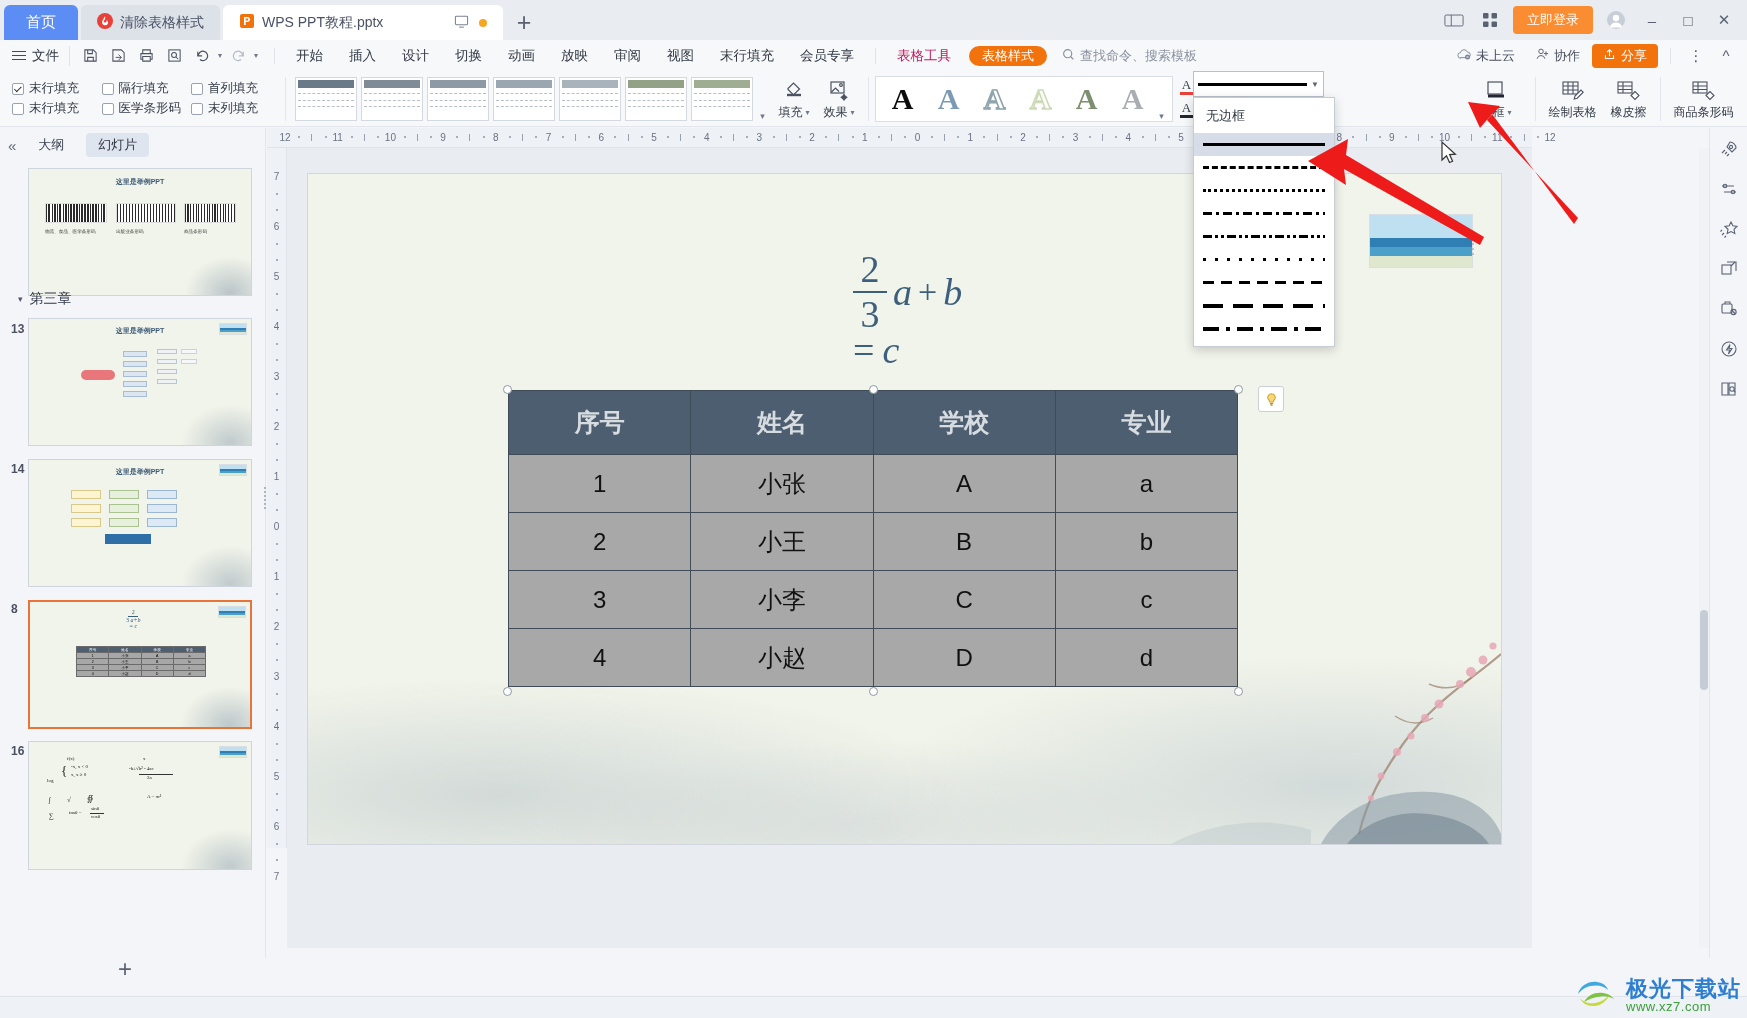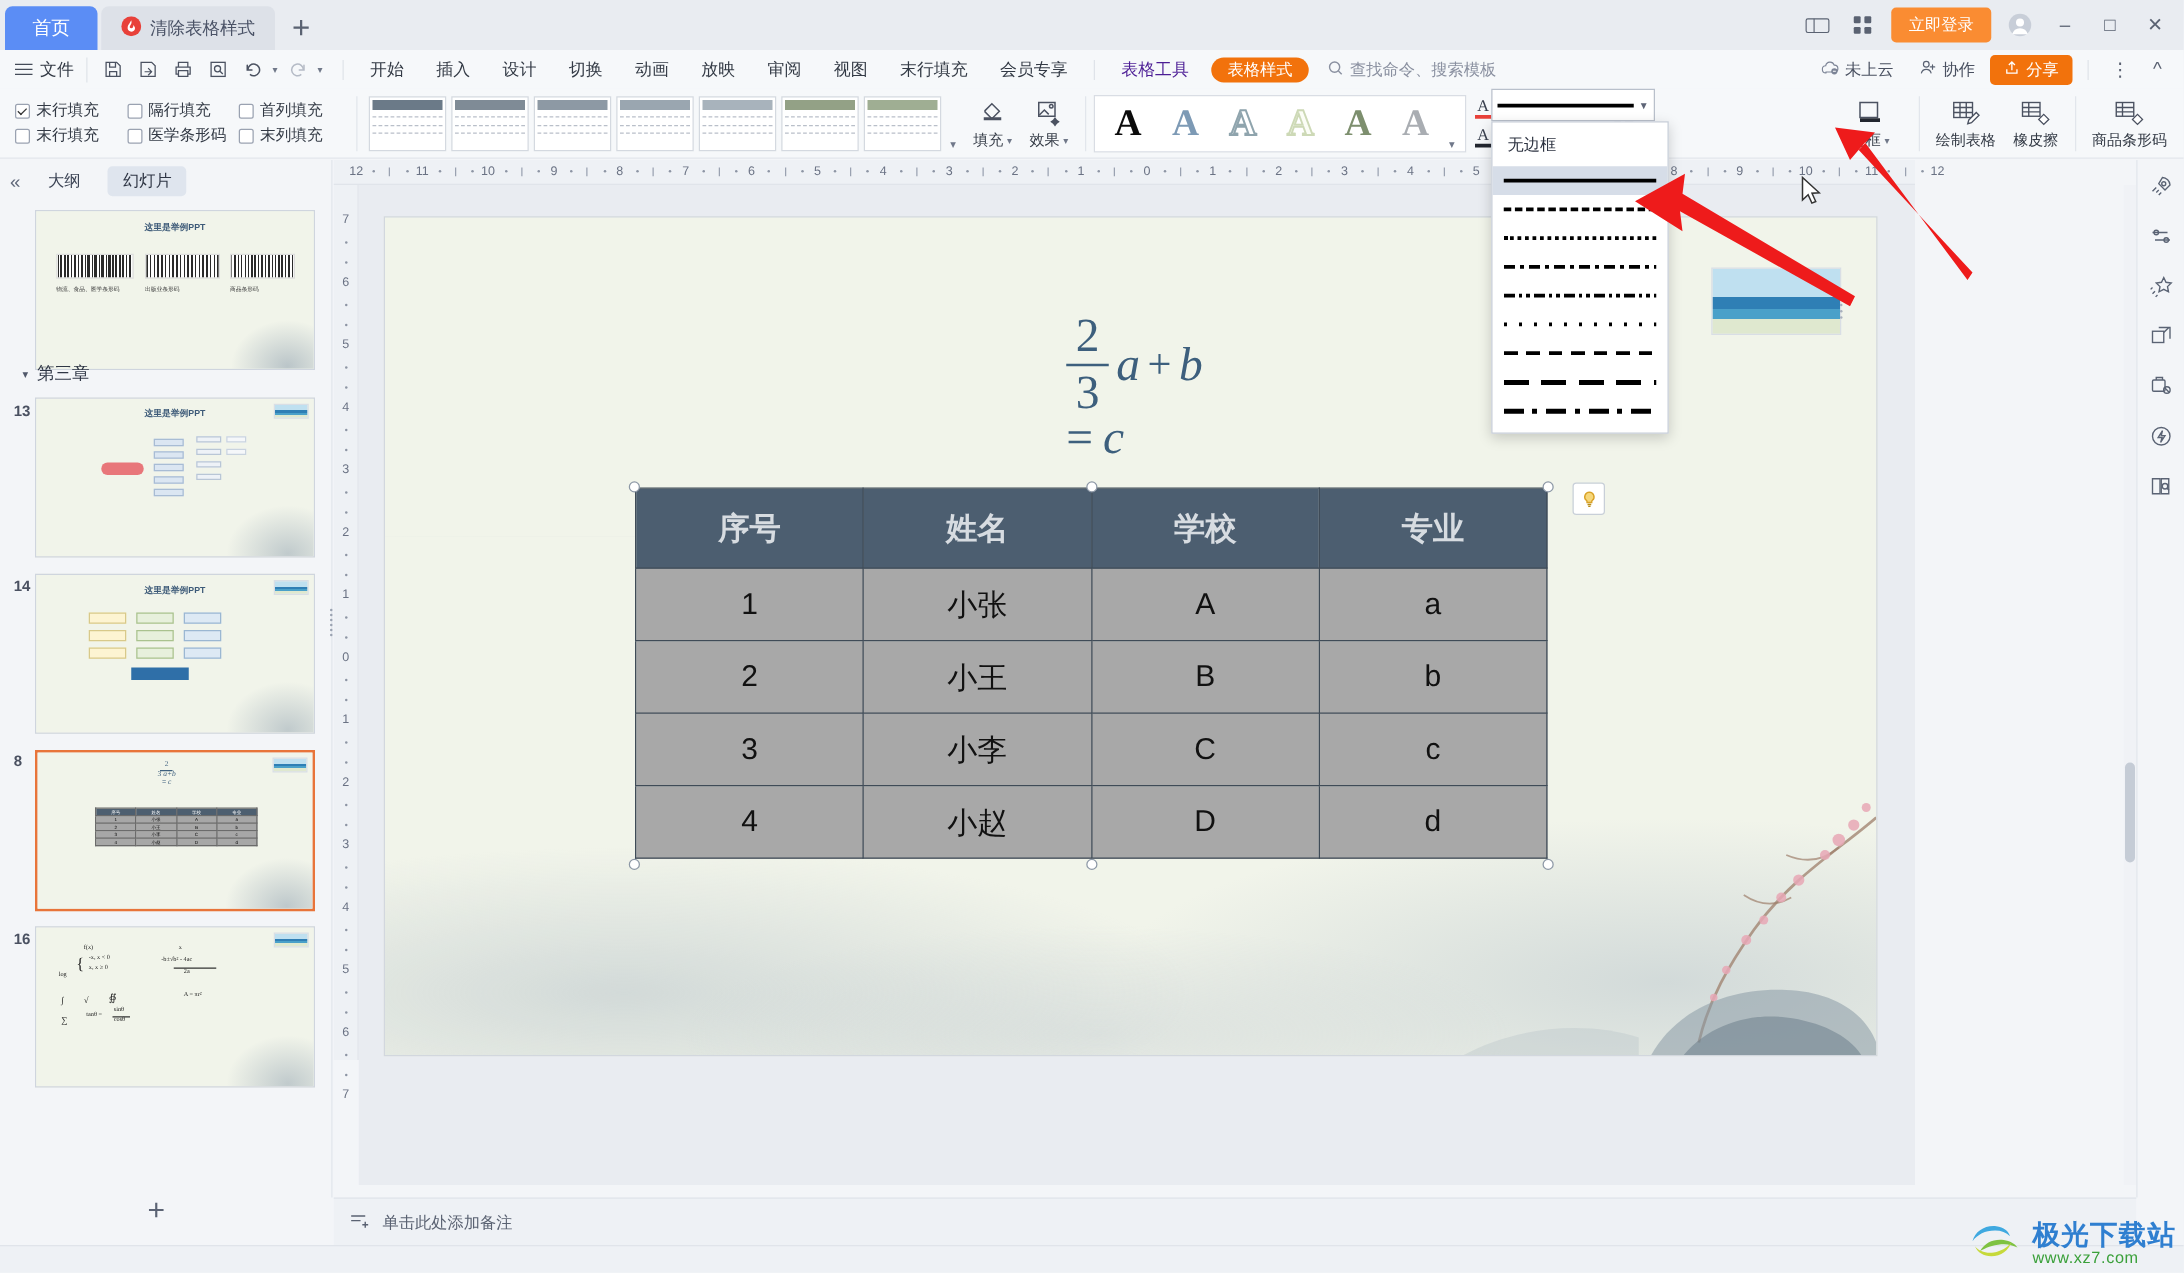--- a/index.html
+++ b/index.html
@@ -46,21 +46,21 @@
   .mb-file { display:flex; align-items:center; gap:6px; padding: 0 10px 0 12px; }
   .hamburger { display:inline-block; width: 14px; }
   .hamburger i { display:block; height:1.5px; background:#444b58; margin:2.5px 0;}
   .qat { display:flex; align-items:center; gap:4px; padding: 0 8px;
          border-left:1px solid #dfe3e9; height: 20px;}
   .qbtn { width:24px;height:22px;display:flex;align-items:center;justify-content:center;
           color:#4c5costs; }
   .qbtn svg { display:block; }
   .mb-sep { width:1px; height:16px; background:#dfe3e9; margin: 0 8px; }
   .mitem { padding: 0 13px; height:31px; display:flex;align-items:center; white-space:nowrap;}
-  .mitem.orange { color:#4c1d95; }
+  .mitem.orange { color:#be185d; }
   .mitem.pill { background:#f2720c; color:#fff; border-radius:12px; height:20px; padding:0 13px;
                 margin:0 5px; font-size:13px;}
   .searchbox { display:flex;align-items:center;gap:5px;color:#8a90a0;font-size:13px;margin-left:10px;}
   .menubar-right{ margin-left:auto; display:flex; align-items:center; gap:4px; padding-right:8px;
                   font-size:13px; color:#4a5161;}
   .mr-item{display:flex;align-items:center;gap:4px;padding:0 8px;}
   .share-btn{background:#f2720c;color:#fff;border-radius:4px;padding:3px 11px;display:flex;
              align-items:center;gap:5px;font-size:13px;}
 
   
@@ -243,20 +243,38 @@
       <span>首页</span>
     </div>
     <div class="tab tpl">
       <span>
         <svg width="16" height="16" viewBox="0 0 16 16">
             <circle cx="8" cy="8" r="8" fill="#e8413a"></circle>
             <path d="M8 3.2c.6 2 .1 3-.8 4.1-.8 1-.4 2.3.8 2.3 1.3 0 2-1.2 1.4-2.6 1.3.9 1.9 2.2 1.5 3.4-.5 1.4-2 2.2-3.6 1.8C5.6 11.8 4.7 10 5.2 8.2 5.6 6.7 7 5.4 8 3.2z" fill="#fff"></path>
           </svg>
       </span>
       <span>清除表格样式</span>
+    </div>
+    <div class="tab doc">
+      <span>
+        <svg width="16" height="16" viewBox="0 0 16 16">
+            <rect x="1" y="1" width="14" height="14" rx="2" fill="#f2720c"></rect>
+            <path d="M5 4h3.4c1.6 0 2.6 1 2.6 2.4S10 8.9 8.4 8.9H6.7V12H5V4zm1.7 1.4v2.2h1.5c.7 0 1.1-.4 1.1-1.1S9 5.4 8.2 5.4H6.7z" fill="#fff"></path>
+          </svg>
+      </span>
+      <span>WPS PPT教程.pptx</span>
+      <span style="margin-left:auto;display:flex;align-items:center;gap:10px;">
+        <span>
+          <svg width="15" height="15" viewBox="0 0 16 16" fill="none" stroke="#6b7policy" stroke-width="1.1">
+              <rect x="1.5" y="2.5" width="13" height="9" rx="1" stroke="#7a8193"></rect>
+              <path d="M5.5 14h5" stroke="#7a8193"></path>
+            </svg>
+        </span>
+        <span class="tab-dot"></span>
+      </span>
     </div>
     <div class="newtab">
       <span>+</span>
     </div>
     <div class="tabbar-right">
       <span class="wi">
         <svg width="20" height="15" viewBox="0 0 22 16" fill="none" stroke="#5a6272">
             <rect x="1" y="2" width="20" height="12" rx="1.5"></rect>
             <path d="M8 2v12"></path>
           </svg>
@@ -1076,29 +1094,20 @@
     <span class="rbi">
       <svg width="20" height="20" viewBox="0 0 20 20" fill="none" stroke="#5a6374" stroke-width="1.1">
         <path d="M3 4h6v12H3z"></path>
           <path d="M10 4h6v12h-6z"></path>
           <circle cx="13" cy="10" r="2.2"></circle>
           <path d="M14.6 11.6L16.2 13.2"></path>
       </svg>
     </span>
   </div>
 
-  <div class="notes">
-    <span>
-      <svg width="17" height="15" viewBox="0 0 18 16" fill="none" stroke="#5a6272" stroke-width="1.2">
-        <path d="M2 4h12M2 8h8"></path>
-          <path d="M11.5 11.5h5M14 9v5"></path>
-      </svg>
-    </span>
-    <span>单击此处添加备注</span>
-  </div>
 
   <div class="statusbar"></div>
 
   <div class="watermark">
     <span>
       <svg width="46" height="34" viewBox="0 0 46 34">
         <path d="M4 18c2-8 10-13 19-12 6 .7 10 4 11 8-3-3-7-4.6-12-4.6C14 9.4 8 12.6 4 18z" fill="#3fa9e0"></path>
         <path d="M10 26c4-7 11-10 19-9 5 .6 9 3 11 6-4-2-8-3-13-2.6-7 .6-13 3-17 5.6z" fill="#7ec242"></path>
         <path d="M6 22c3 4 9 6 15 5 6-1 11-4 14-8-2 6-8 11-16 11-6 0-11-3-13-8z" fill="#c6d93b"></path>
       </svg>

